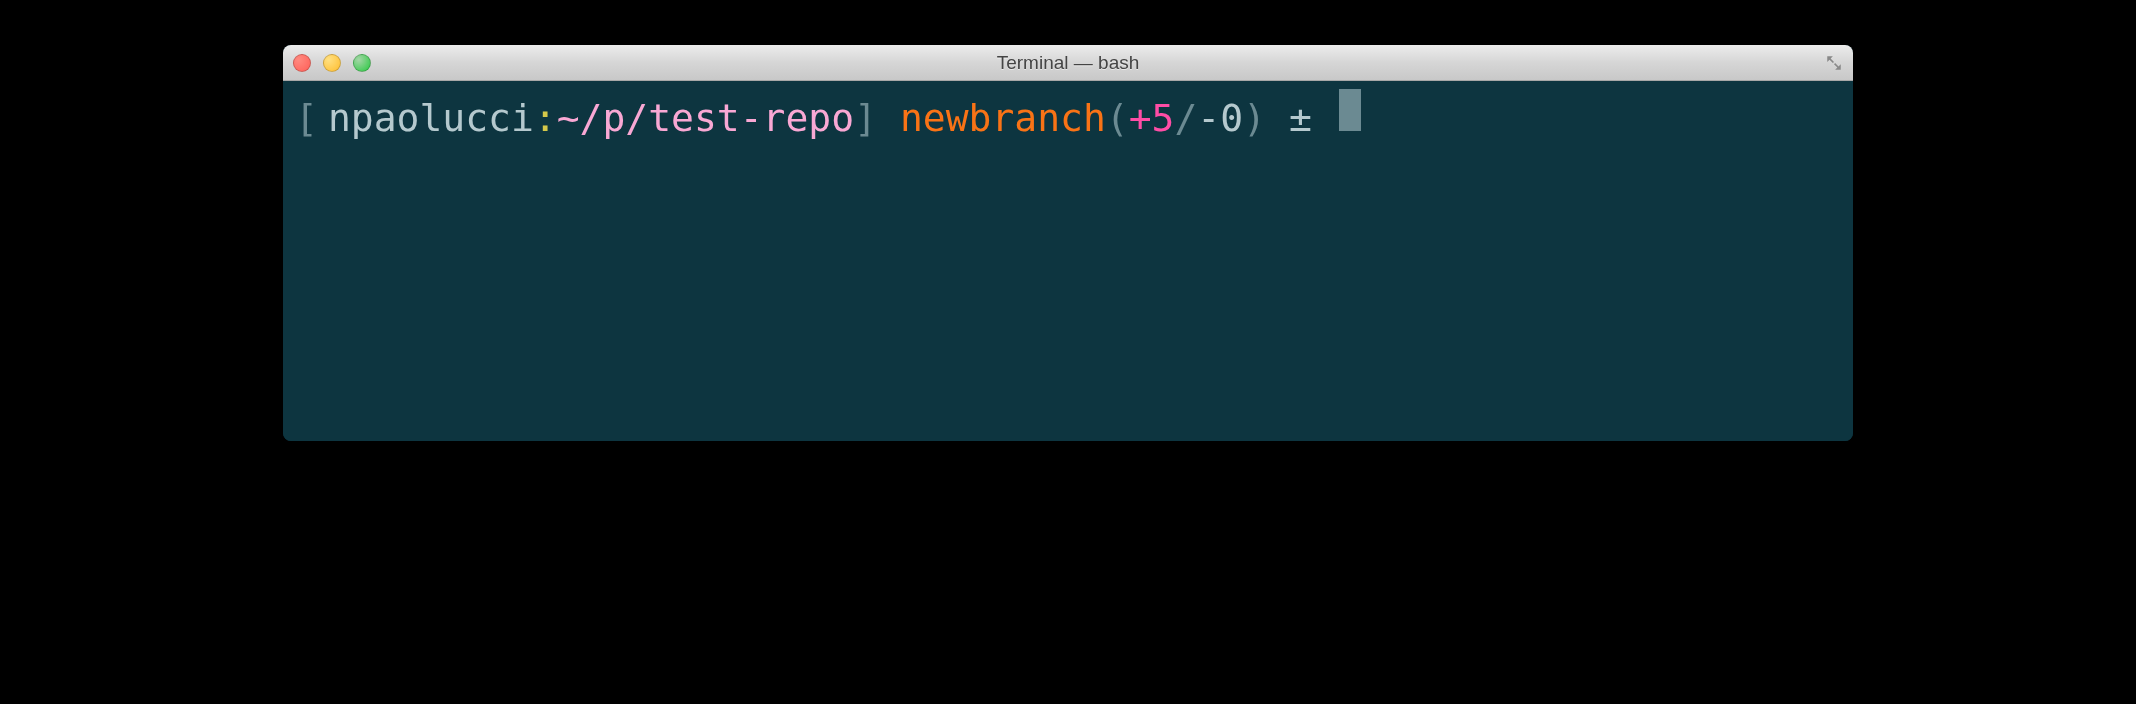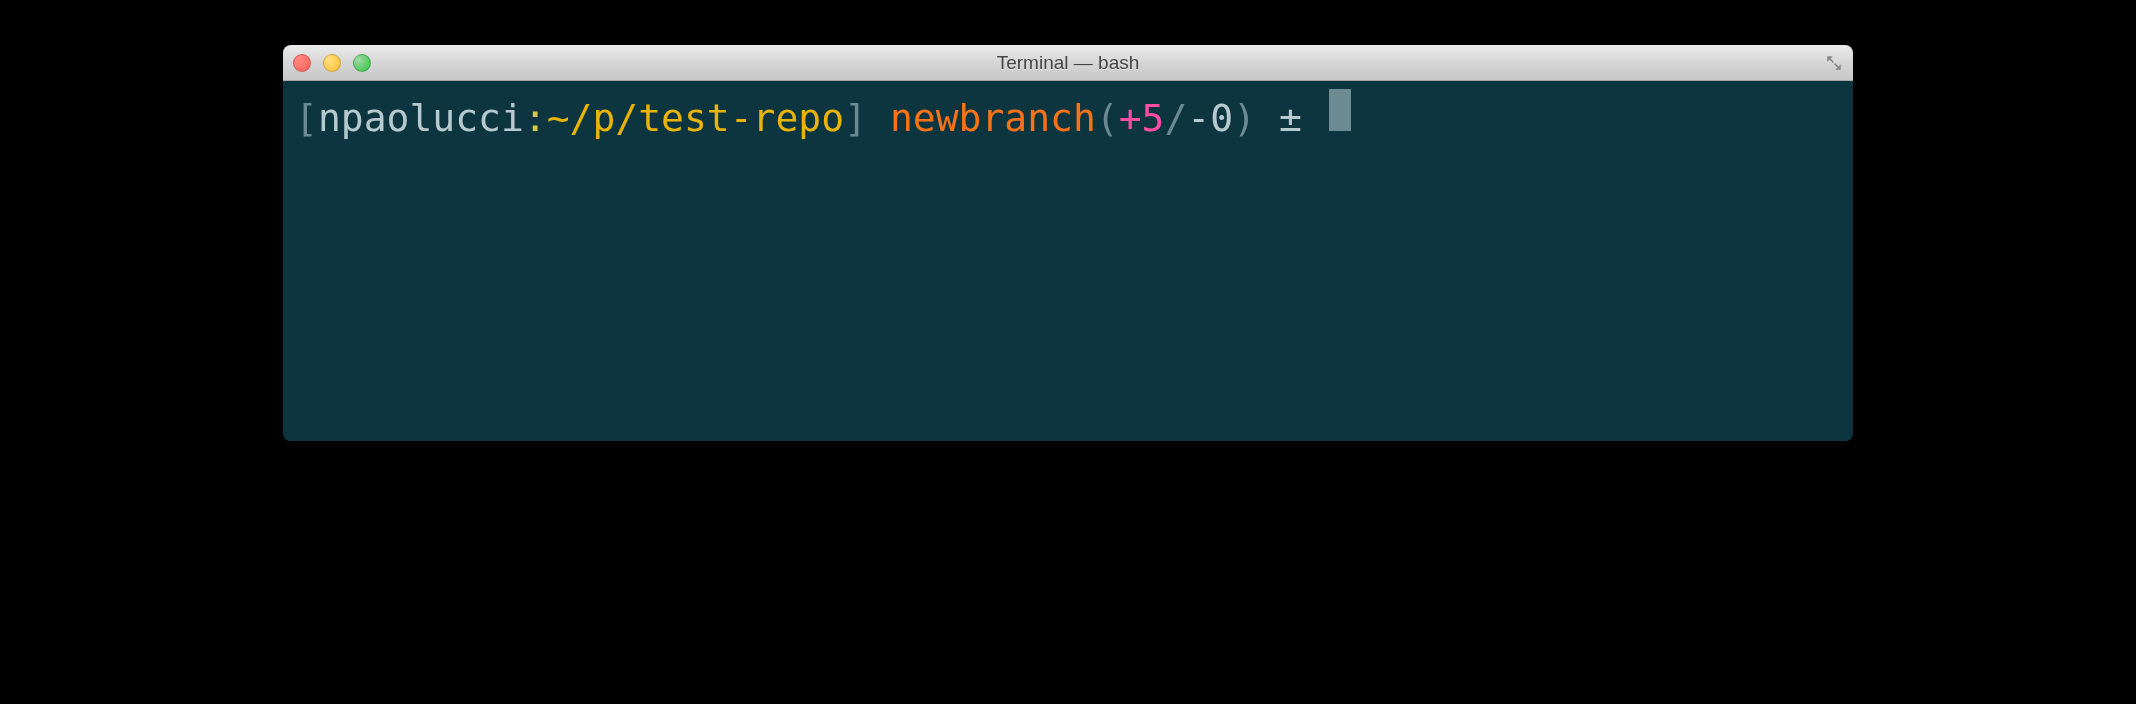--- a/index.html
+++ b/index.html
@@ -92,23 +92,23 @@
     }
     
     .prompt-line {
       display: flex;
       flex-wrap: nowrap;
       align-items: baseline;
       white-space: pre;
     }
     
     .bracket { color: #6b8a92; }
-    .username { color: #b5c9ce; }
+    .username { color: #b5c9ce; margin-left: 10px; }
     .colon { color: #d4c84a; }
-    .path { color: #eab308; }
+    .path { color: #f9a8d4; }
     .space { color: #b5c9ce; }
     .branch { color: #f97316; }
     .paren { color: #6b8a92; }
     .additions { color: #ff4da6; }
     .slash { color: #6b8a92; }
     .deletions { color: #b5c9ce; }
     .plusminus { color: #b5c9ce; }
     
     .cursor {
       display: inline-block;

